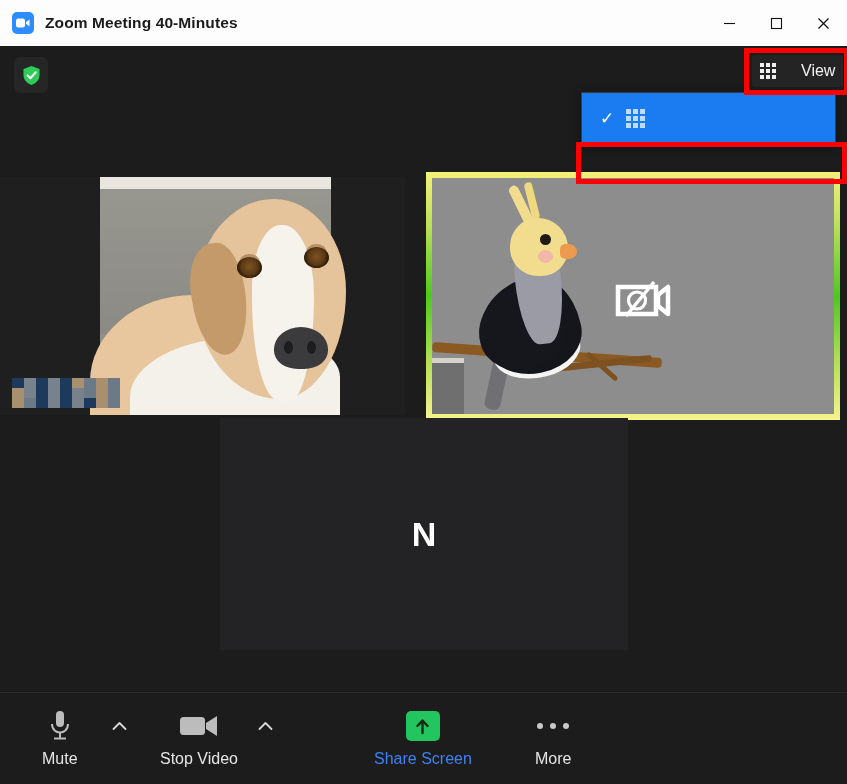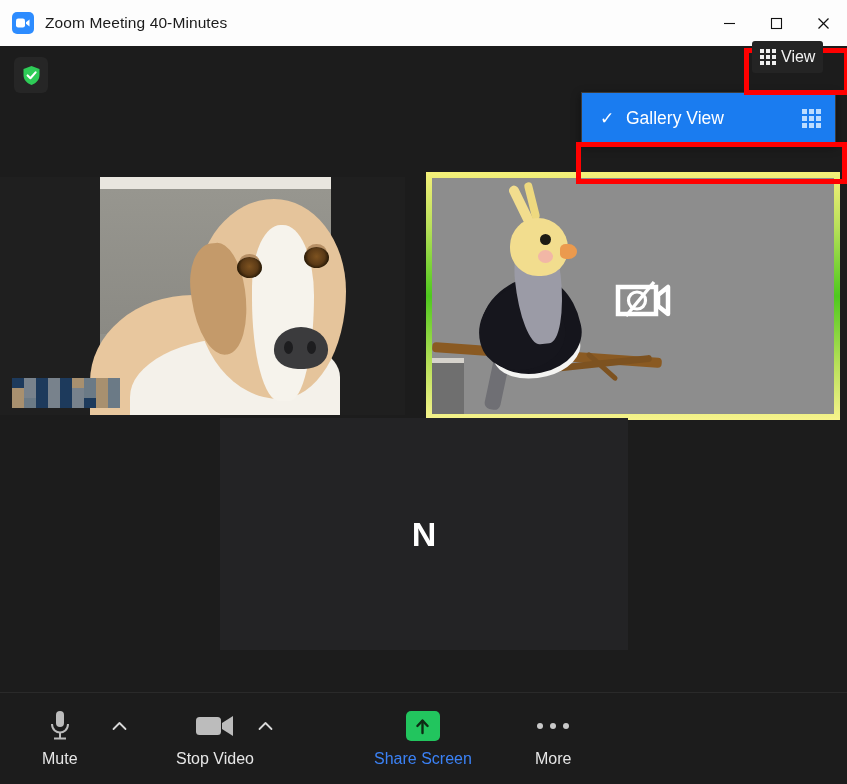--- a/index.html
+++ b/index.html
@@ -16,21 +16,21 @@
     position: absolute; left: 0; top: 0; width: 847px; height: 46px;
     background: #fdfdfd;
     display: flex; align-items: center;
   }
   .titlebar-left { display: flex; align-items: center; padding-left: 12px; gap: 11px; flex: 1; }
   .zoom-logo {
     width: 22px; height: 22px; border-radius: 5px; background: #2d8cff;
     display: flex; align-items: center; justify-content: center;
   }
   .zoom-logo svg { display: block; }
-  .title-text { font-size: 15.5px; color: #1b1b1b; letter-spacing: .1px; }
+  .title-text { font-size: 15.5px; color: #1b1b1b; letter-spacing: .1px; font-weight: bold; }
   .wincontrols { display: flex; height: 46px; }
   .wc {
     width: 47px; height: 46px; display: flex; align-items: center; justify-content: center;
     background: #fdfdfd;
   }
   .wc svg { display: block; }
 
   
   .stage {
     position: absolute; left: 0; top: 46px; width: 847px; height: 646px;
@@ -42,22 +42,22 @@
     background: #262626; border-radius: 6px;
     display: flex; align-items: center; justify-content: center;
   }
 
   
   .view-ann {
     position: absolute; left: 744px; top: 48px; width: 105px; height: 47px;
     border: 5px solid #ff0000; background: transparent; z-index: 42;
   }
   .view-btn {
-    position: absolute; left: 752px; top: 41px; height: 32px;
-    display: flex; align-items: center; gap: 5px;
+    position: absolute; left: 752px; top: 55px; height: 32px;
+    display: flex; align-items: center; gap: 25px;
     padding: 0 8px; background: #242424; border-radius: 3px; z-index: 43;
   }
   .view-btn .label { color: #f2f2f2; font-size: 16px; }
 
   .grid-icon { display: grid; grid-template-columns: repeat(3, 4px); grid-gap: 2px; }
   .grid-icon i { display: block; width: 4px; height: 4px; background: #efefef; }
   .grid-icon.blue i { background: #bcdcff; }
   .grid-icon.big { grid-template-columns: repeat(3, 5px); grid-gap: 2px; }
   .grid-icon.big i { width: 5px; height: 5px; }
 
@@ -368,21 +368,20 @@
     </span>
   </div>
 
   <div class="tile tile-n">
     <div class="n-letter">N</div>
   </div>
 
   <div class="menu">
     <div class="menu-item selected">
       <span class="check">✓</span>
-      <span class="mtext">Gallery View</span>
       <span class="grid-icon blue big">
         <i></i>
           <i></i>
           <i></i>
           <i></i>
           <i></i>
           <i></i>
           <i></i>
           <i></i>
           <i></i>
@@ -420,21 +419,21 @@
         </svg>
       </span>
       <span class="tb-label">Mute</span>
     </div>
     <span class="chev" style="left:112px;">
       <svg width="15" height="10" viewBox="0 0 15 10">
           <polyline points="1.5,8 7.5,2 13.5,8" fill="none" stroke="#d8d8d8" stroke-width="1.8" stroke-linecap="round" stroke-linejoin="round"></polyline>
         </svg>
     </span>
 
-    <div class="tb-item" style="left:176px;">
+    <div class="tb-item" style="left:160px;">
       <span class="tb-icon">
         <svg width="38" height="24" viewBox="0 0 38 24">
           <rect x="0" y="3" width="25" height="18" rx="3.5" fill="#bcbcbc"></rect>
           <path d="M26 9 L37 2 V22 L26 15 Z" fill="#bcbcbc"></path>
         </svg>
       </span>
       <span class="tb-label">Stop Video</span>
     </div>
     <span class="chev" style="left:258px;">
       <svg width="15" height="10" viewBox="0 0 15 10">

